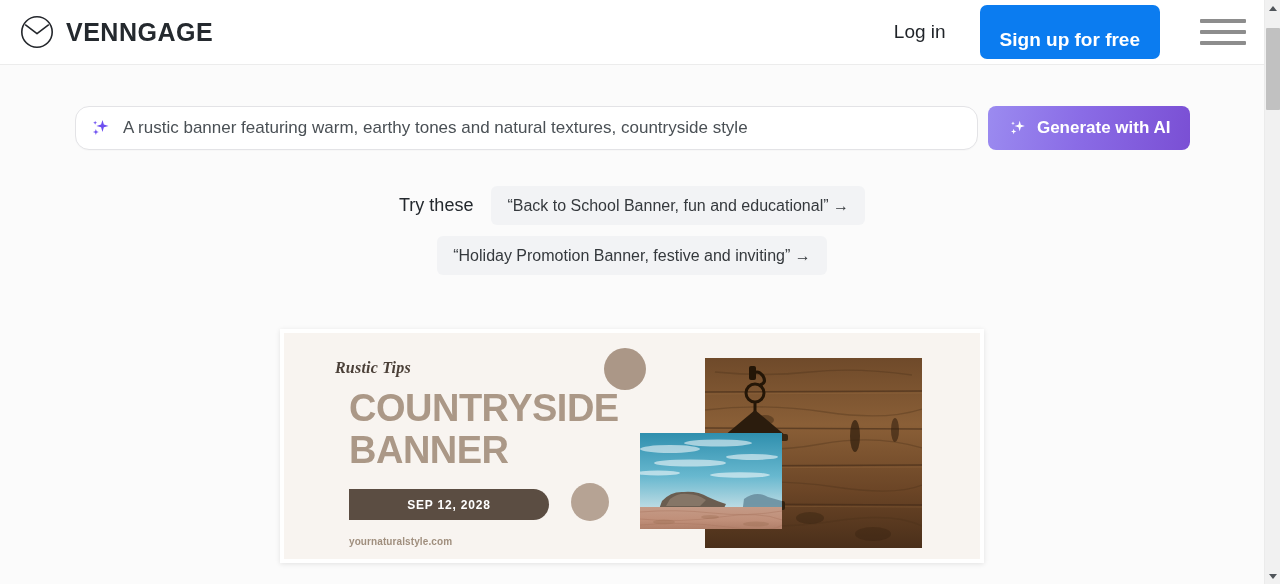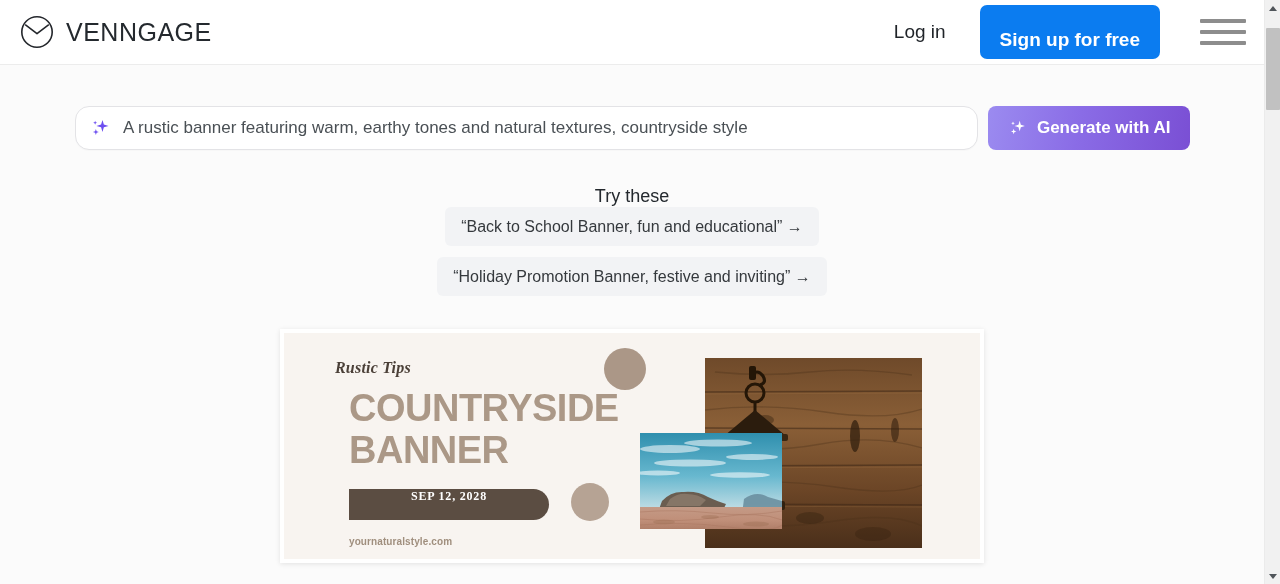--- a/index.html
+++ b/index.html
@@ -27,21 +27,21 @@
     display: flex; align-items: center;
   }
   .brand {
     display: flex; align-items: center;
     margin-left: 20px; gap: 12px;
     cursor: pointer;
   }
   .logo-mark { width: 34px; height: 34px; display: block; }
   .brand-name {
     font-size: 25px; letter-spacing: 0.5px;
-    color: #24292e; font-weight: 400;
+    color: #24292e; font-weight: 700;
     font-family: "Liberation Sans", sans-serif;
   }
   .header-right {
     margin-left: auto; display: flex; align-items: center;
     gap: 8px; padding-right: 18px;
   }
   .login-link {
     font-size: 19px; color: #1f2328;
     text-decoration: none; padding: 8px 14px;
     margin-right: 12px; white-space: nowrap;
@@ -101,21 +101,21 @@
     font-family: "Liberation Sans", sans-serif;
   }
   .generate-btn .sparkle-white { width: 20px; height: 20px; }
 
   
   .try-wrap {
     position: absolute; top: 186px; left: 0; width: 1264px;
   }
   .try-row-1 {
     display: flex; align-items: center; justify-content: center;
-    flex-direction: column;
+    gap: 18px;
   }
   .try-row-2 {
     display: flex; align-items: flex-end; justify-content: center;
     margin-top: 11px;
   }
   .try-label {
     font-size: 18px; color: #24292e; white-space: nowrap;
   }
   .chip {
     background: #f2f3f5; border: none; border-radius: 6px;
@@ -161,21 +161,21 @@
   .dot-bottom {
     position: absolute; left: 287px; top: 150px;
     width: 38px; height: 38px; border-radius: 50%;
     background: #b6a394;
   }
   .date-pill {
     position: absolute; left: 65px; top: 156px;
     width: 200px; height: 31px;
     background: #5b4d42;
     border-radius: 0 16px 16px 0;
-    display: flex; align-items: flex-start; justify-content: center; font-family: Liberation Serif, serif;
+    display: flex; align-items: center; justify-content: center;
   }
   .date-pill span {
     color: #ffffff; font-size: 12px; font-weight: 700;
     letter-spacing: 0.8px;
   }
   .site-url {
     position: absolute; left: 65px; top: 203px;
     font-size: 10px; font-weight: 700;
     color: #a08f7e; letter-spacing: 0.1px;
   }

